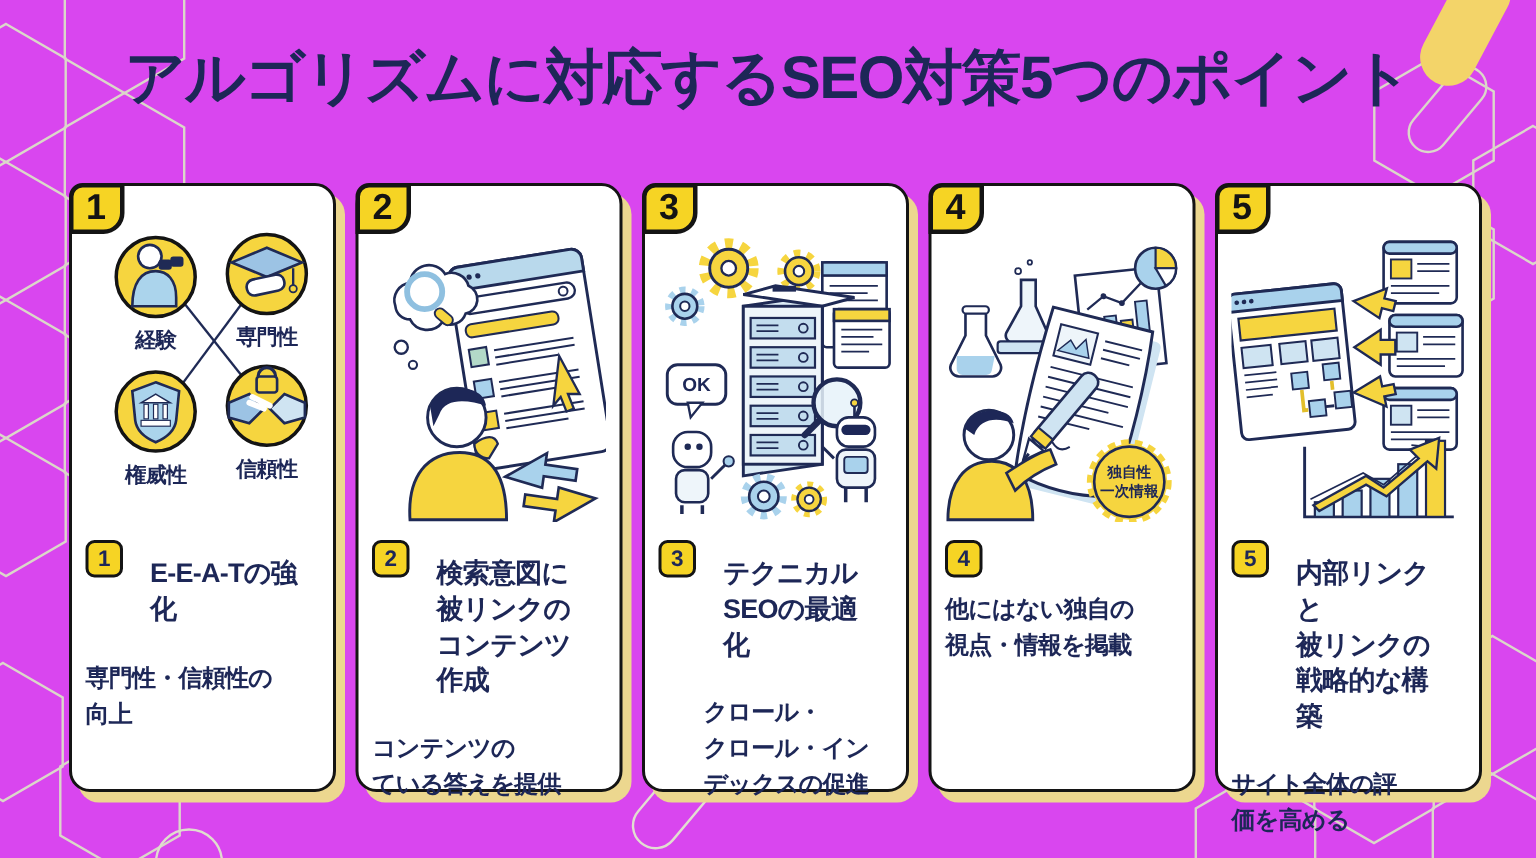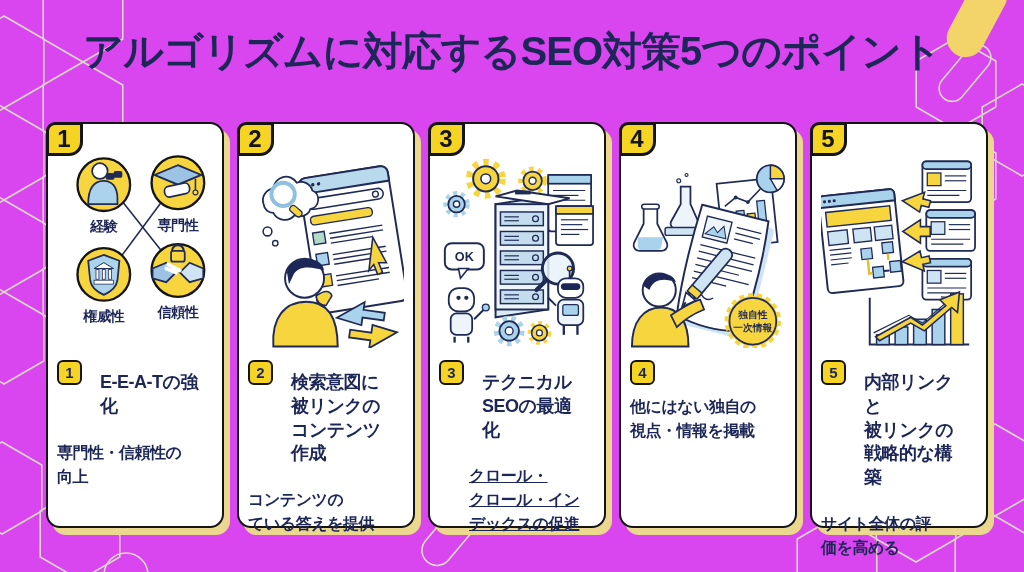--- a/index.html
+++ b/index.html
@@ -40,21 +40,21 @@
   }
   .heading{
     margin:12px;font-size:18px;line-height:1.32;font-weight:900;color:#1d2757;
     white-space:pre-line;letter-spacing:-0.5px;
   }
   .body{
     margin:10px 0 0;font-size:16px;line-height:1.5;font-weight:700;color:#1d2757;
     white-space:pre-line;letter-spacing:-0.5px;
   }
   .body.center{text-align:left;}
-  .body.indent{padding-left:30px;text-decoration:underline;}
+  .body.indent{padding-left:30px;}
   .il-label{font-size:14.5px;font-weight:900;fill:#1d2757;letter-spacing:-0.5px;}
   .seal-text{font-size:10px;font-weight:900;fill:#1d2757;}
   .ok-text{font-size:13px;font-weight:900;fill:#1d2757;}
 </style>
 </head>
 <body>
 
 <div class="stage">
 
   <svg class="bg-svg" viewBox="0 0 1024 572">

